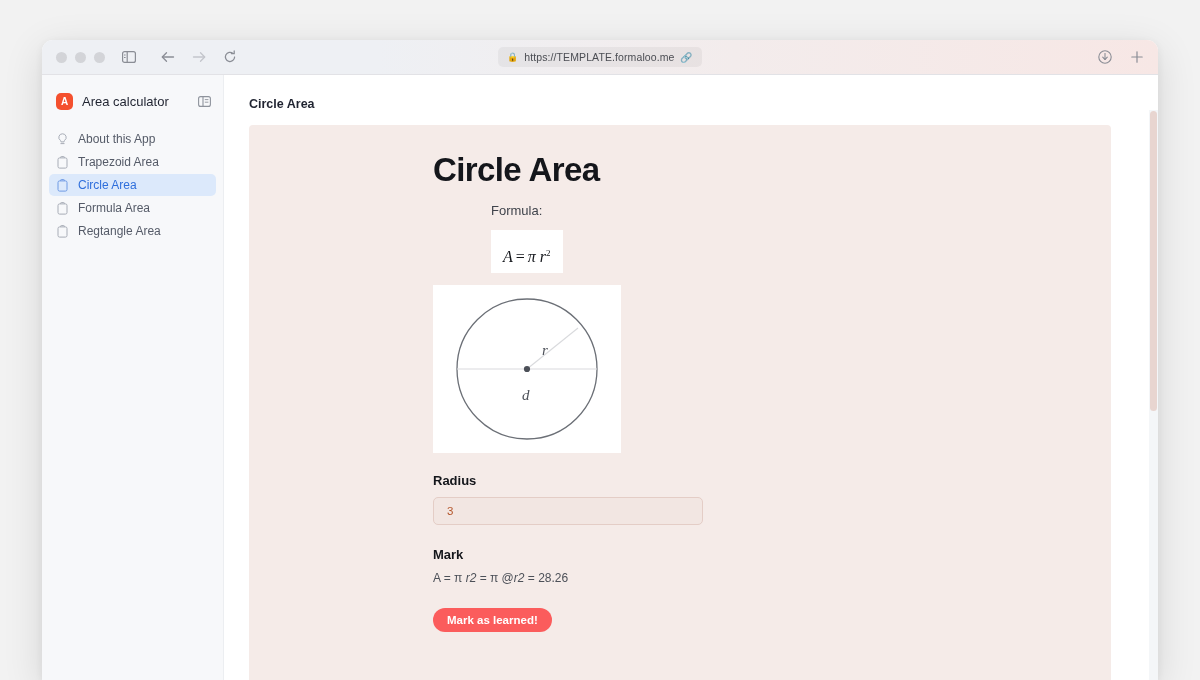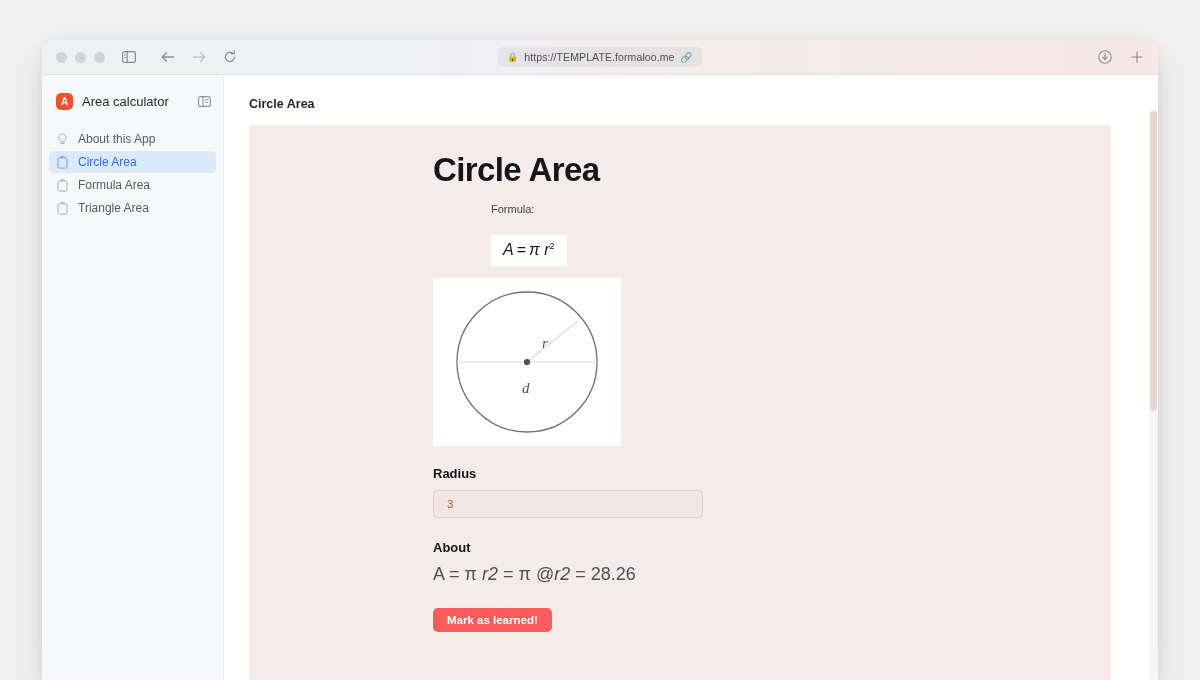--- a/index.html
+++ b/index.html
@@ -197,29 +197,29 @@
     color: #14161b;
     letter-spacing: -0.6px;
     margin-bottom: 14px;
   }
 
   .formula-wrap {
     margin-left: 58px;
     margin-bottom: 12px;
   }
   .formula-label {
-    font-size: 11px;
+    font-size: 13px;
     color: #3f434b;
-    margin-bottom: 20px;
+    margin-bottom: 12px;
   }
   .formula-box {
     display: inline-block;
     background: #ffffff;
-    padding: 6px 12px 7px 12px;
-    font-family: Liberation Sans, sans-serif;
+    padding: 18px 12px 7px 12px;
+    font-family: Liberation Serif, serif;
     font-style: italic;
     font-size: 16px;
     color: #15171c;
     white-space: nowrap;
   }
   .formula-box .op { font-style: normal; padding: 0 3px; }
   .formula-box sup { font-size: 9px; font-style: normal; }
 
   .diagram-box {
     width: 188px;
@@ -244,35 +244,35 @@
     padding: 0 13px;
     font-family: "Liberation Sans", sans-serif;
     font-size: 11.5px;
     color: #b4552a;
     outline: none;
     display: block;
     margin-bottom: 22px;
   }
 
   .area-result {
-    font-size: 18px;
+    font-size: 12px;
     color: #4c5058;
     margin-bottom: 23px;
     white-space: nowrap;
   }
   .area-result .it { font-style: italic; }
 
   .learn-btn {
     background: #fb5c5c;
     color: #ffffff;
     font-family: "Liberation Sans", sans-serif;
     font-size: 11.5px;
     font-weight: bold;
     border: none;
-    border-radius: 5px;
+    border-radius: 15px;
     padding: 6px 14px;
     cursor: pointer;
   }
 
   
   .scrollbar-track {
     position: absolute;
     right: 0;
     top: 35px;
     width: 9px;
@@ -375,20 +375,29 @@
         <div class="nav-item">
           <span class="nav-ico">
             <svg width="11" height="13" viewBox="0 0 11 13" fill="none" stroke="currentColor" stroke-width="1">
               <path d="M5.5 0.8a3.6 3.6 0 0 0-2.2 6.5c0.4 0.35 0.6 0.8 0.6 1.25v0.35h3.2V8.55c0-0.45 0.2-0.9 0.6-1.25A3.6 3.6 0 0 0 5.5 0.8z"></path>
               <line x1="3.9" y1="10.6" x2="7.1" y2="10.6" stroke-linecap="round"></line>
             </svg>
           </span>
           <span class="nav-label">About this App</span>
         </div>
 
+        <div class="nav-item">
+          <span class="nav-ico">
+            <svg width="11" height="13" viewBox="0 0 11 13" fill="none" stroke="currentColor" stroke-width="1">
+              <rect x="1" y="1.9" width="9" height="10.2" rx="1.6"></rect>
+              <path d="M3.6 1.9V1.3a0.7 0.7 0 0 1 0.7-0.7h2.4a0.7 0.7 0 0 1 0.7 0.7v0.6"></path>
+            </svg>
+          </span>
+          <span class="nav-label">Trapezoid Area</span>
+        </div>
 
         <div class="nav-item active">
           <span class="nav-ico">
             <svg width="11" height="13" viewBox="0 0 11 13" fill="none" stroke="currentColor" stroke-width="1">
               <rect x="1" y="1.9" width="9" height="10.2" rx="1.6"></rect>
               <path d="M3.6 1.9V1.3a0.7 0.7 0 0 1 0.7-0.7h2.4a0.7 0.7 0 0 1 0.7 0.7v0.6"></path>
             </svg>
           </span>
           <span class="nav-label">Circle Area</span>
         </div>
@@ -404,21 +413,21 @@
           <span class="nav-label">Formula Area</span>
         </div>
 
         <div class="nav-item">
           <span class="nav-ico">
             <svg width="11" height="13" viewBox="0 0 11 13" fill="none" stroke="currentColor" stroke-width="1">
               <rect x="1" y="1.9" width="9" height="10.2" rx="1.6"></rect>
               <path d="M3.6 1.9V1.3a0.7 0.7 0 0 1 0.7-0.7h2.4a0.7 0.7 0 0 1 0.7 0.7v0.6"></path>
             </svg>
           </span>
-          <span class="nav-label">Triangle Area</span>
+          <span class="nav-label">Regtangle Area</span>
         </div>
 
       </div>
     </div>
 
     <div class="main">
       <div class="page-title">Circle Area</div>
 
       <div class="content-panel">
         <div class="panel-inner">
@@ -439,21 +448,21 @@
               <line x1="94" y1="84" x2="145" y2="43" stroke="#d9dadd" stroke-width="1.1"></line>
               <circle cx="94" cy="84" r="3.1" fill="#4c5058"></circle>
               <text x="109" y="70" font-family="Liberation Serif, serif" font-style="italic" font-size="15" fill="#4c5058">r</text>
               <text x="89" y="115" font-family="Liberation Serif, serif" font-style="italic" font-size="15" fill="#4c5058">d</text>
             </svg>
           </div>
 
           <div class="field-label">Radius</div>
           <input class="radius-input" type="text" value="3" style="">
 
-          <div class="field-label">About</div>
+          <div class="field-label">Mark</div>
           <div class="area-result"><span>A = π </span><span class="it">r2</span><span> = π  @</span><span class="it">r2</span><span> = 28.26</span></div>
 
           <button class="learn-btn">Mark as learned!</button>
 
         </div>
       </div>
 
       <div class="scrollbar-track"></div>
       <div class="scrollbar-thumb"></div>
     </div>

